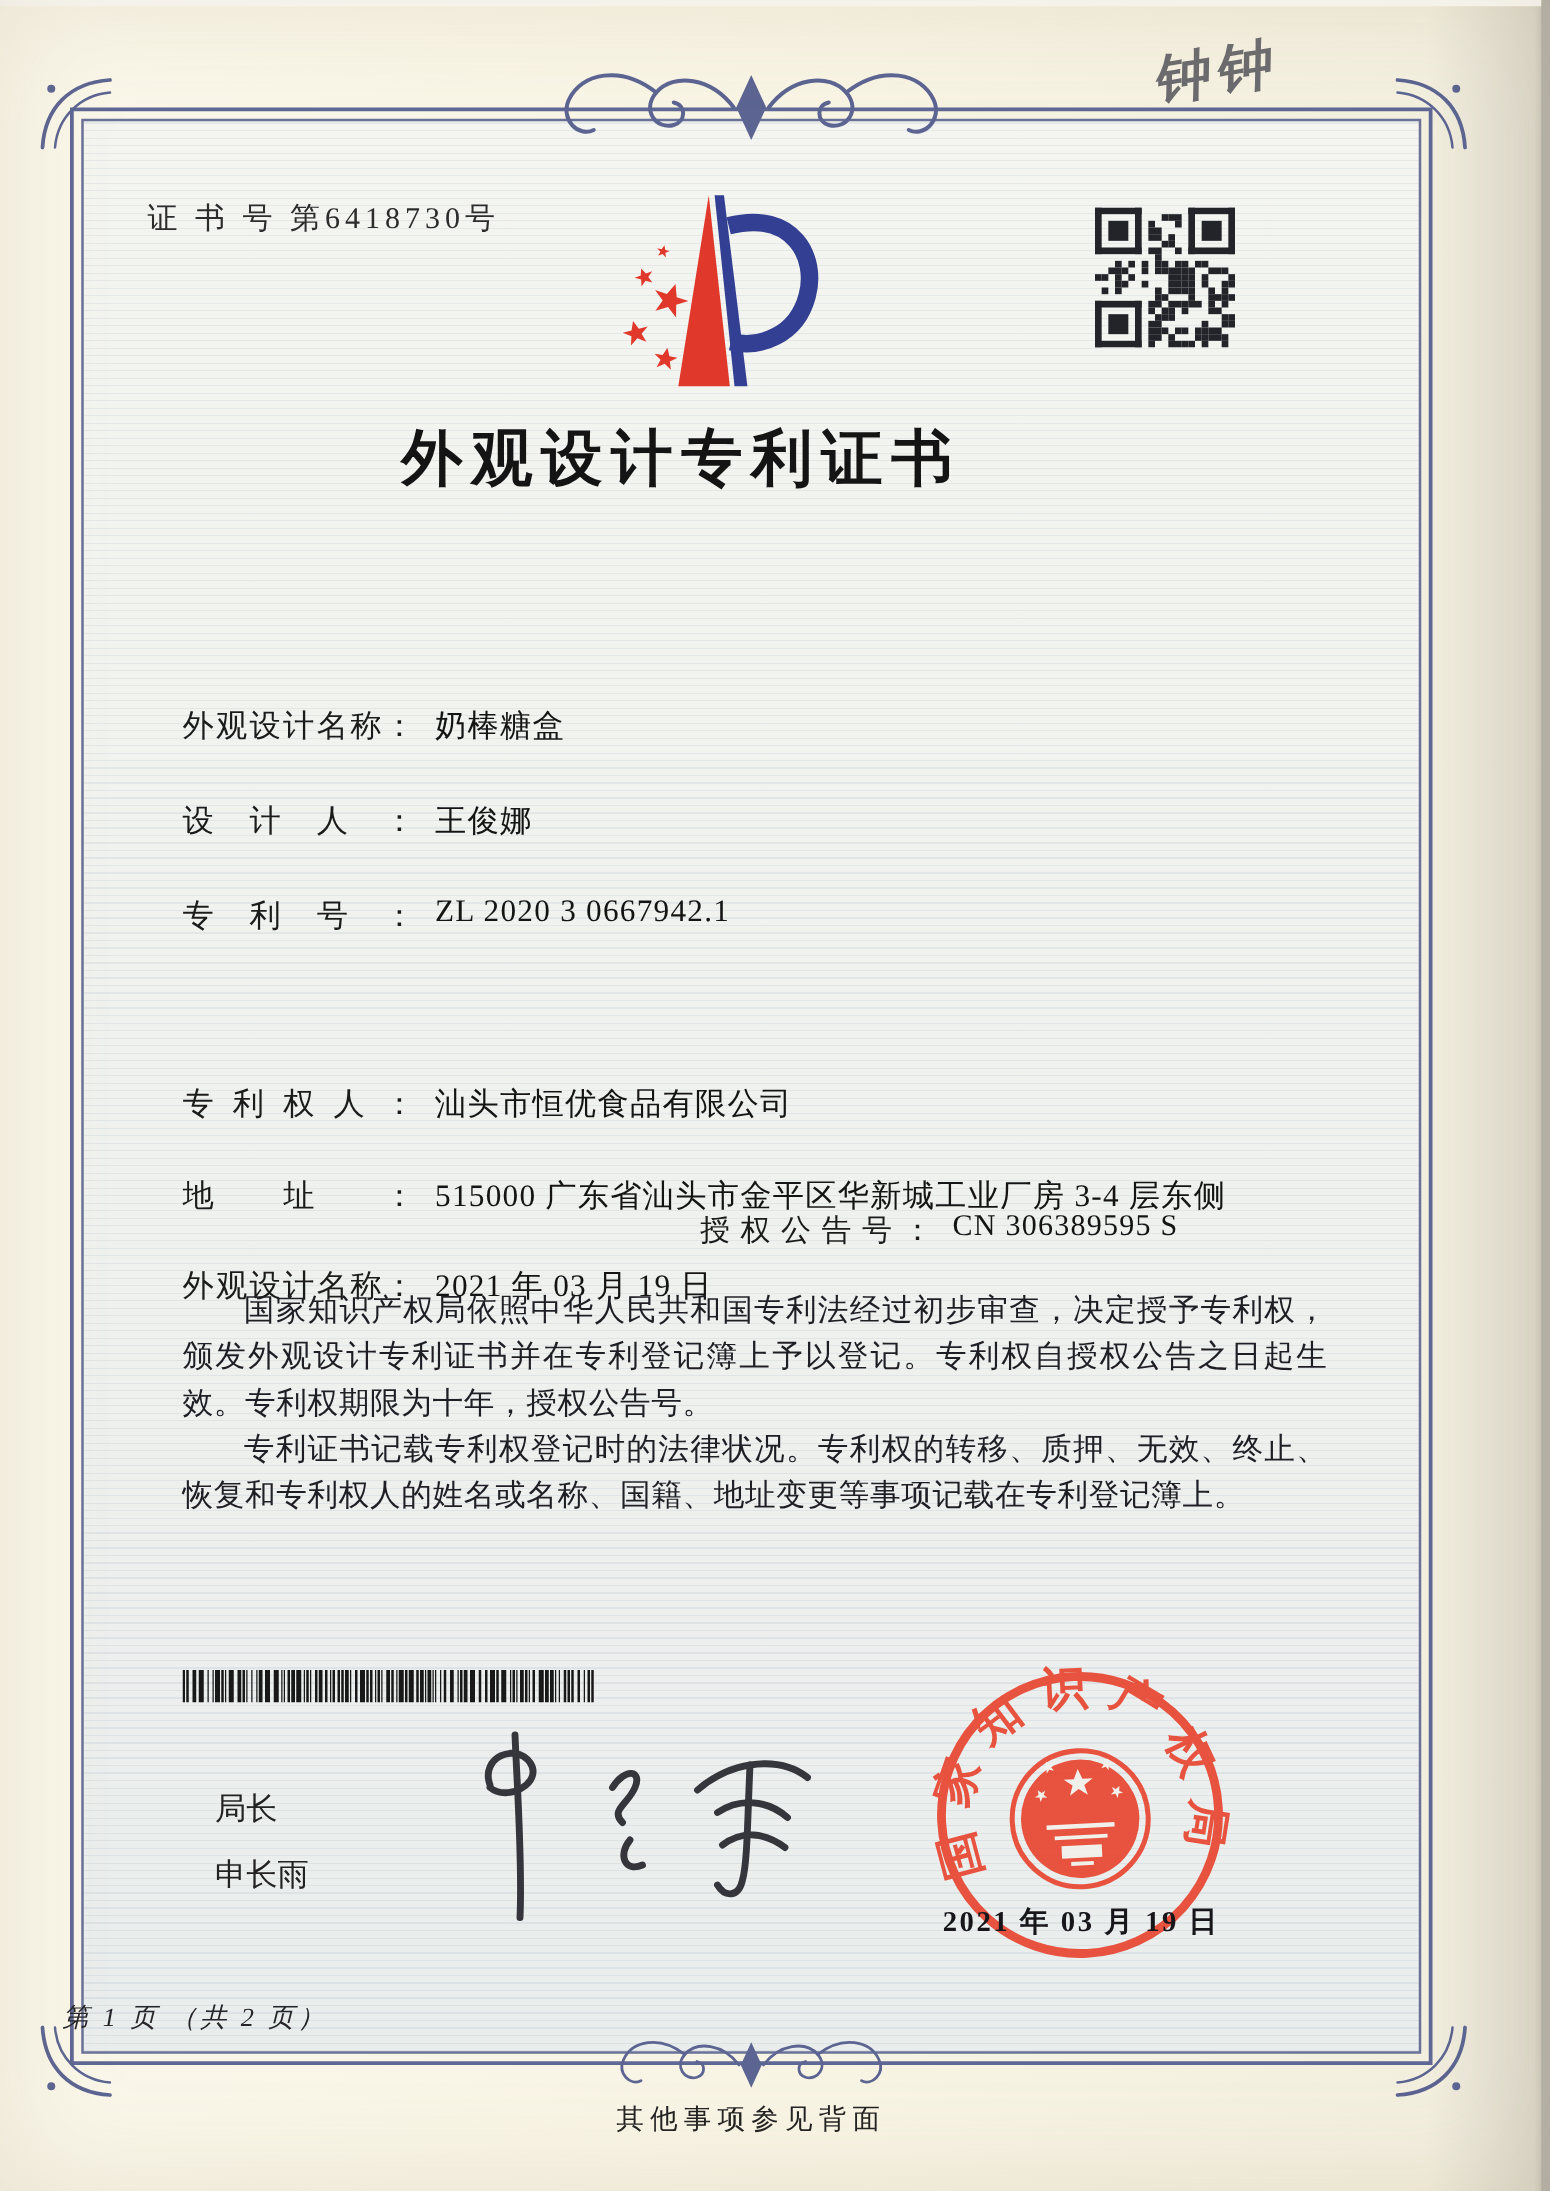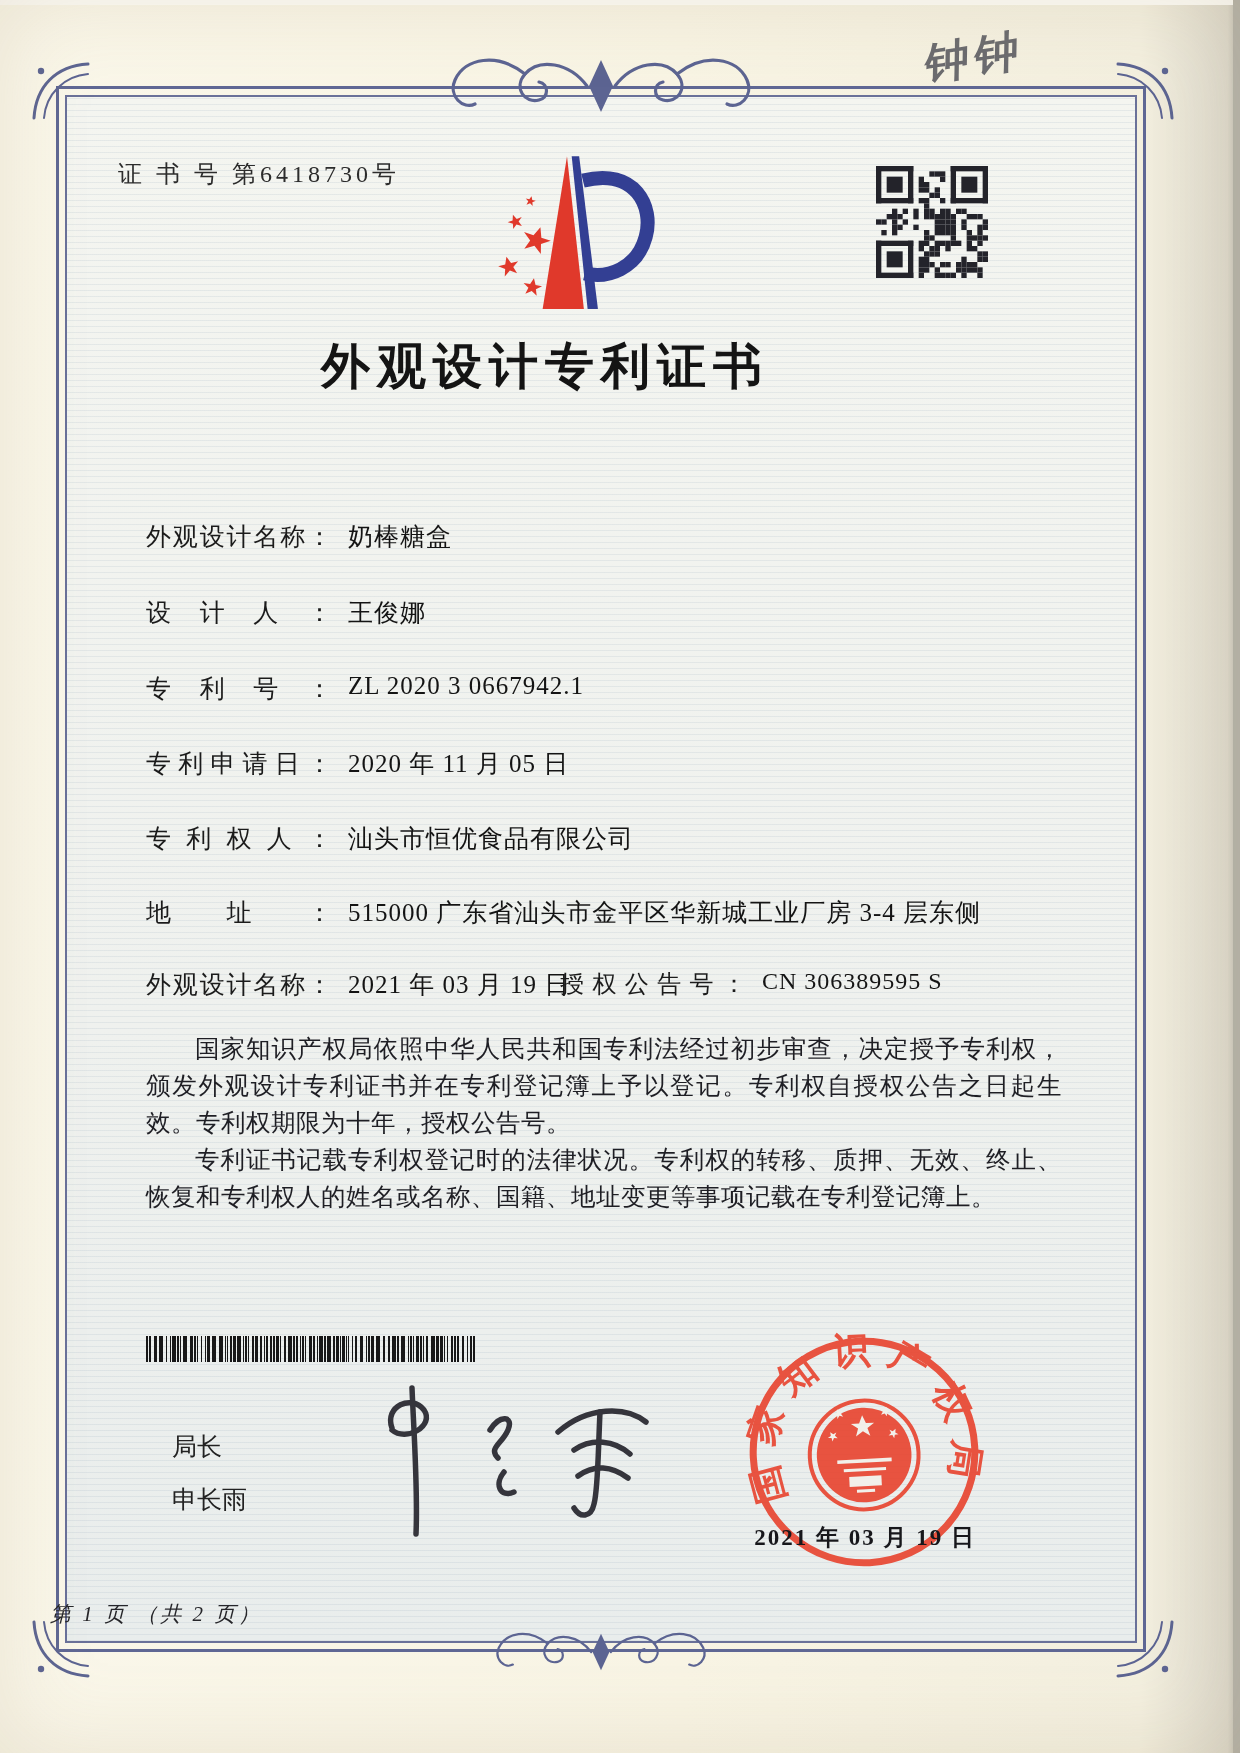--- a/index.html
+++ b/index.html
@@ -23,21 +23,21 @@
   .ornament{position:absolute;pointer-events:none;}
   
   .cert-no{position:absolute;left:118px;top:158px;font-size:24px;letter-spacing:4px;color:#2c2c2c;}
   .hand-note{position:absolute;left:925px;top:28px;font-size:44px;color:#54545c;
     transform:rotate(-9deg) skewX(-10deg);font-weight:600;letter-spacing:6px;opacity:.85;}
   .logo{position:absolute;left:478px;top:150px;width:178px;height:168px;}
   .qr{position:absolute;left:876px;top:166px;width:112px;height:112px;}
   .qr svg{width:100%;height:100%;fill:#23232a;}
   .title{position:absolute;left:56px;width:1090px;top:334px;text-align:center;
     transform:translateX(-56px);font-size:49px;font-weight:700;letter-spacing:7px;color:#141414;}
-  .frow{position:absolute;left:146px;font-size:25px;white-space:nowrap;}
+  .frow{position:absolute;left:146px;font-size:25px;white-space:nowrap;margin-top:44px;}
   .flabel{display:inline-block;width:186px;text-align:justify;text-align-last:justify;
     vertical-align:top;color:#1b1b1b;}
   .fvalue{margin-left:16px;letter-spacing:1px;color:#141414;}
   .frow2{position:absolute;left:560px;font-size:24px;white-space:nowrap;}
   .paras{position:absolute;left:146px;top:1030px;width:916px;font-size:24.5px;
     line-height:37px;text-align:justify;letter-spacing:.5px;color:#1e1e24;}
   .paras p{margin:0;text-indent:2em;}
   .barcode{position:absolute;left:146px;top:1336px;width:335px;height:26px;}
   .barcode svg{width:100%;height:100%;fill:#181818;}
   .sig-title{position:absolute;left:172px;top:1430px;font-size:25px;font-family:Liberation Sans, sans-serif;color:#222;}
@@ -281,23 +281,20 @@
 
   <div class="frow" style="top:520px;">
     <span class="flabel">外观设计名称：</span><span class="fvalue">奶棒糖盒</span>
   </div>
   <div class="frow" style="top:596px;">
     <span class="flabel">设计人：</span><span class="fvalue">王俊娜</span>
   </div>
   <div class="frow" style="top:672px;">
     <span class="flabel">专利号：</span><span class="fvalue">ZL 2020 3 0667942.1</span>
   </div>
-  <div class="frow" style="top:747px;">
-    <span class="flabel">专利申请日：</span><span class="fvalue">2020 年 11 月 05 日</span>
-  </div>
   <div class="frow" style="top:822px;">
     <span class="flabel">专利权人：</span><span class="fvalue">汕头市恒优食品有限公司</span>
   </div>
   <div class="frow" style="top:896px;">
     <span class="flabel">地址：</span><span class="fvalue">515000  广东省汕头市金平区华新城工业厂房 3-4 层东侧</span>
   </div>
   <div class="frow" style="top:968px;">
     <span class="flabel">外观设计名称：</span><span class="fvalue">2021 年 03 月 19 日</span>
   </div>
   <div class="frow2" style="top:968px;">
@@ -434,14 +431,15 @@
         <rect x="108" y="142" width="54" height="3.5"></rect>
         <rect x="114" y="151" width="42" height="3"></rect>
         <rect x="119" y="159" width="32" height="10"></rect>
         <rect x="126" y="172" width="18" height="3"></rect>
       </g>
     </g>
   </svg>
   <div class="seal-date">2021 年 03 月 19 日</div>
 
   <div class="pagination">第 1 页 （共 2 页）</div>
+  <div class="back-note">其他事项参见背面</div>
 
 </div>
 
 </body></html>

